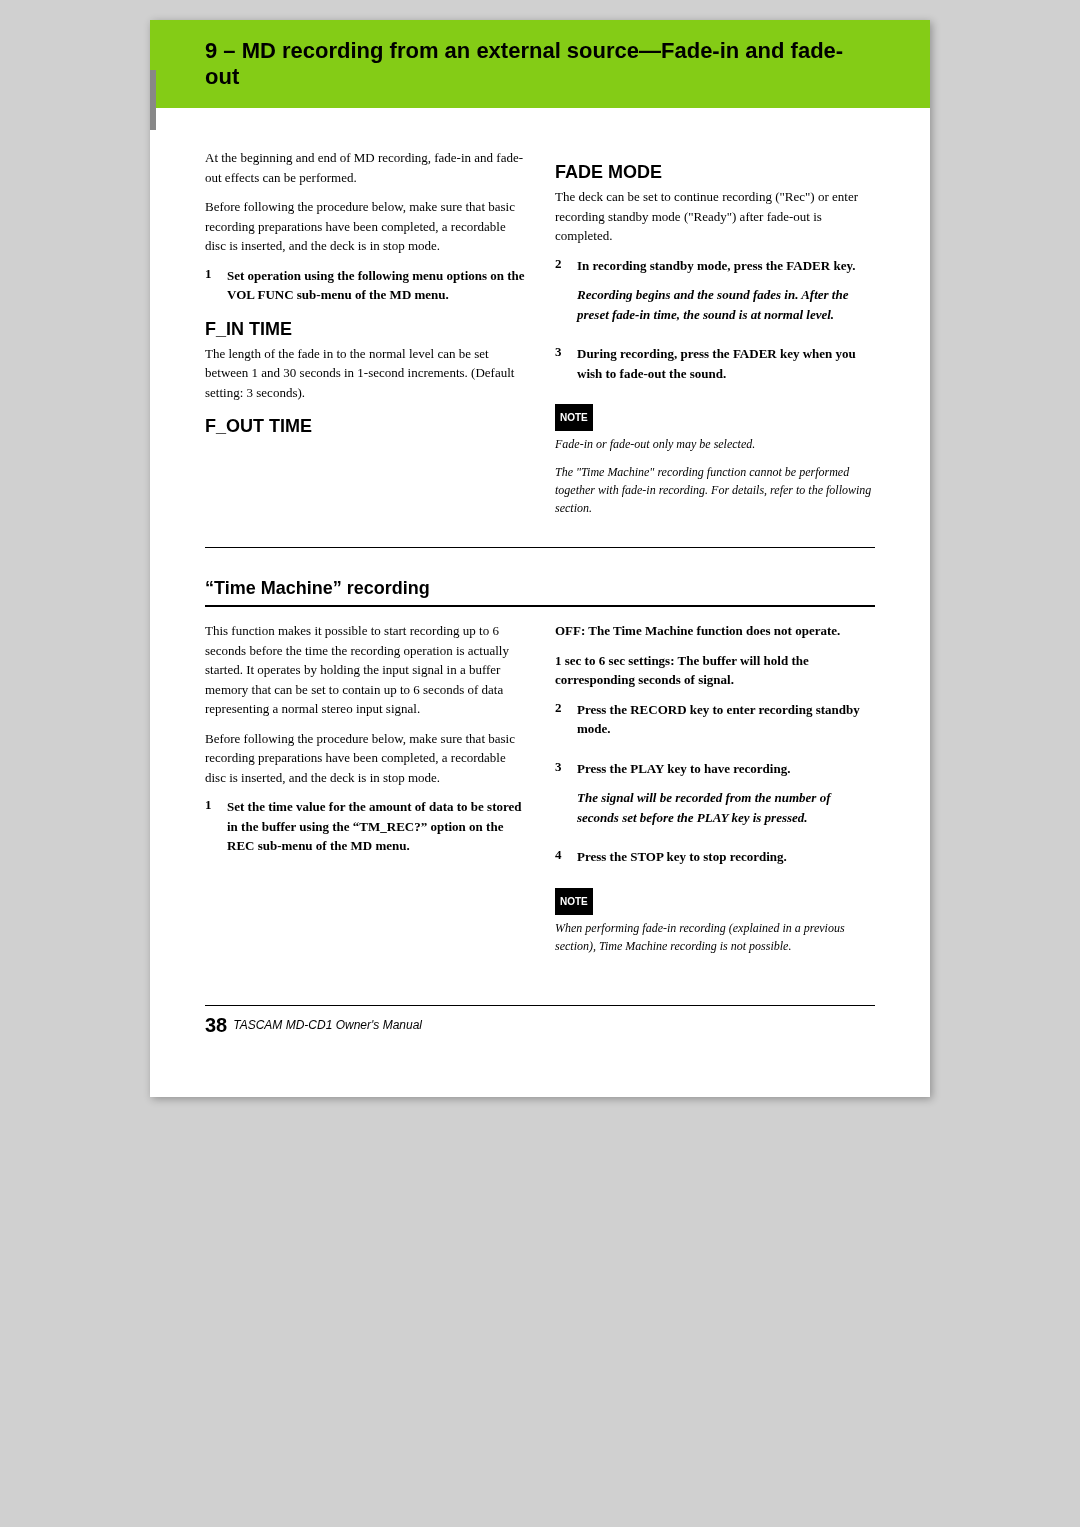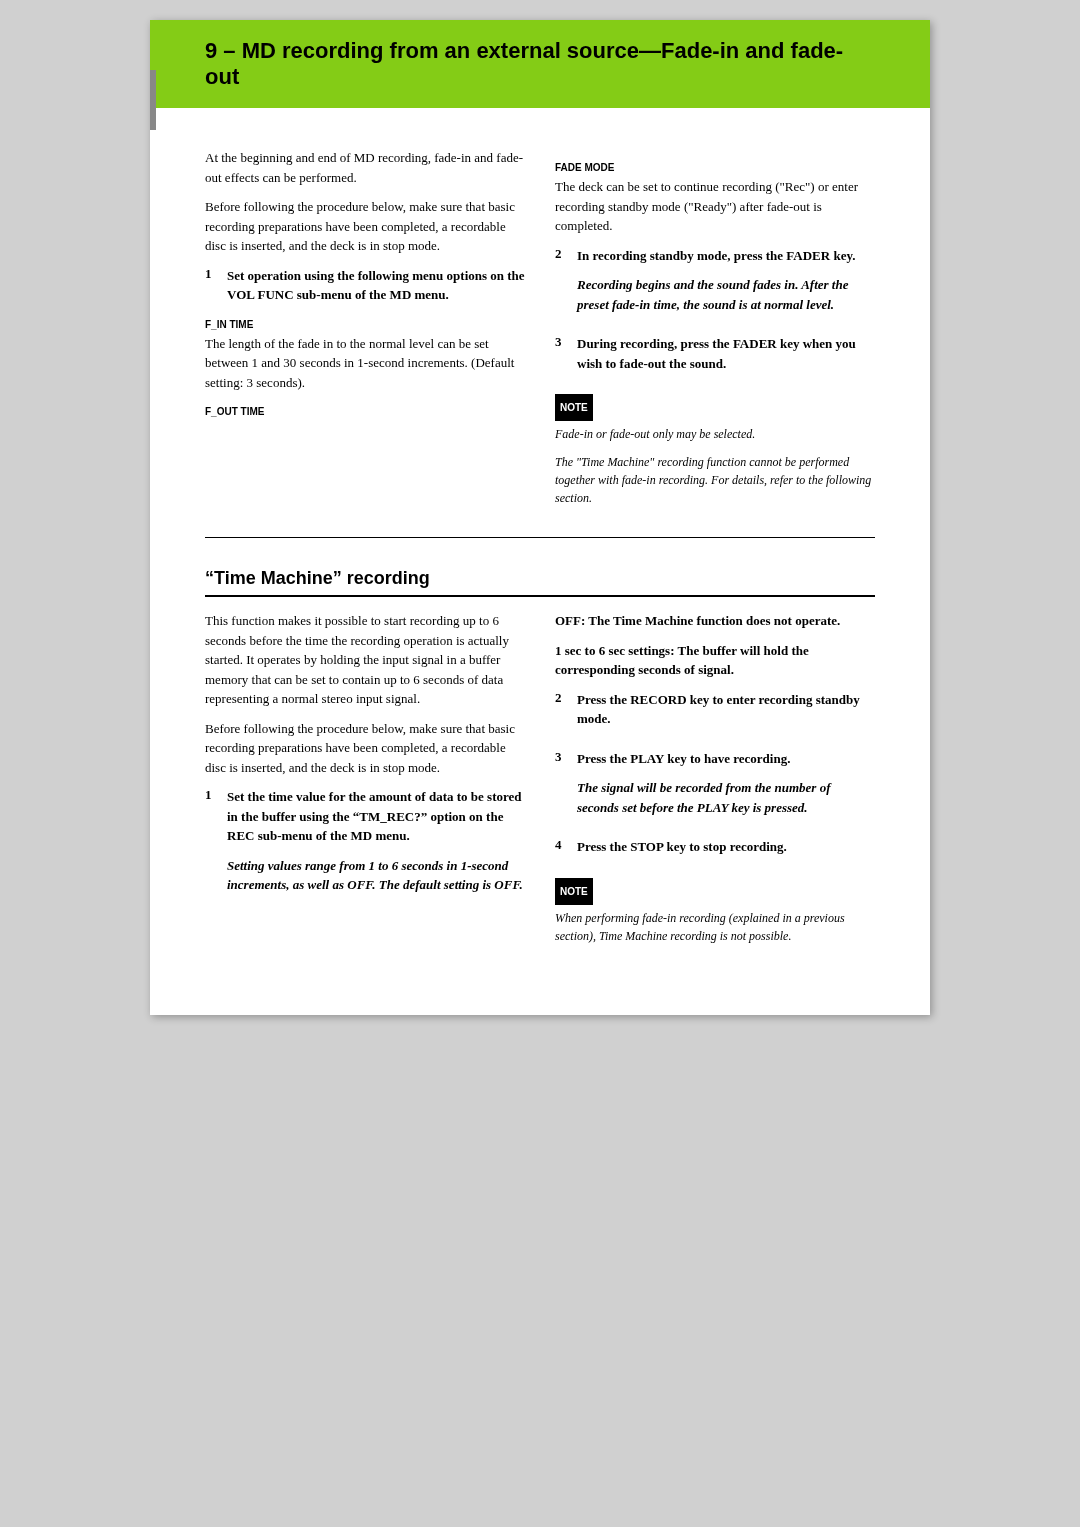--- a/index.html
+++ b/index.html
@@ -75,21 +75,21 @@
       font-weight: bold;
       line-height: 1.5;
     }
     .item-italic-bold {
       font-size: 13px;
       font-weight: bold;
       font-style: italic;
       line-height: 1.5;
     }
     .subheading {
-      font-size: 10px;
+      font-size: 18px;
       font-weight: bold;
       font-family: Arial, Helvetica, sans-serif;
       text-transform: uppercase;
       margin-top: 14px;
       margin-bottom: 4px;
     }
     .note-box {
       display: flex;
       align-items: flex-start;
       gap: 0;
@@ -207,21 +207,20 @@
 
     <div class="two-col">
       <div class="col-left">
         <p>This function makes it possible to start recording up to 6 seconds before the time the recording operation is actually started. It operates by holding the input signal in a buffer memory that can be set to contain up to 6 seconds of data representing a normal stereo input signal.</p>
         <p>Before following the procedure below, make sure that basic recording preparations have been completed, a recordable disc is inserted, and the deck is in stop mode.</p>
 
         <div class="numbered-item">
           <span class="num">1</span>
           <div class="item-content">
             <p class="item-bold">Set the time value for the amount of data to be stored in the buffer using the “TM_REC?” option on the REC sub-menu of the MD menu.</p>
-            <p class="item-italic-bold">Setting values range from 1 to 6 seconds in 1-second increments, as well as OFF. The default setting is OFF.</p>
           </div>
         </div>
       </div>
 
       <div class="col-right">
         <p class="item-bold" style="margin-bottom:10px;">OFF: The Time Machine function does not operate.</p>
         <p class="item-bold" style="margin-bottom:10px;">1 sec to 6 sec settings: The buffer will hold the corresponding seconds of signal.</p>
 
         <div class="numbered-item">
           <span class="num">2</span>
@@ -245,15 +244,19 @@
           </div>
         </div>
 
         <div class="note-box">
           <span class="note-label">NOTE</span>
         </div>
         <p class="note-text">When performing fade-in recording (explained in a previous section), Time Machine recording is not possible.</p>
       </div>
     </div>
 
+    <div class="footer">
+      <span class="footer-num">38</span>
+      <span class="footer-text">TASCAM MD-CD1 Owner's Manual</span>
+    </div>
 
   </div>
 </div>
 
 </body></html>

